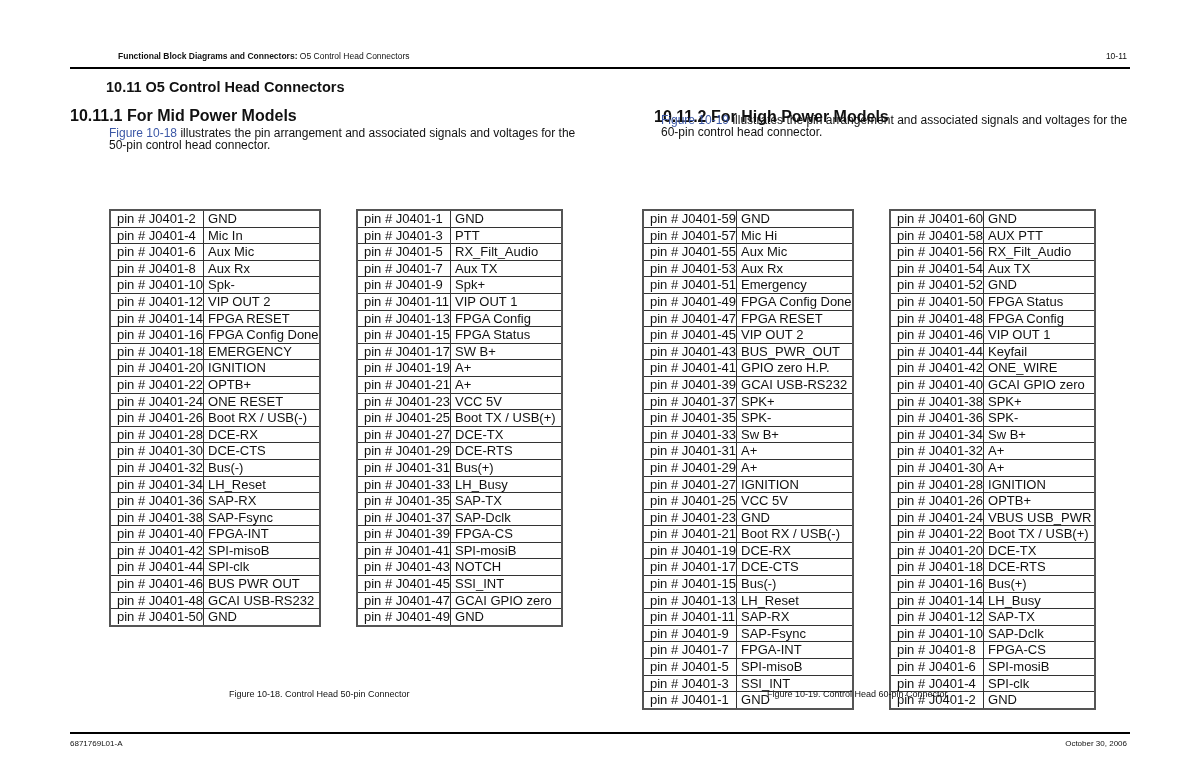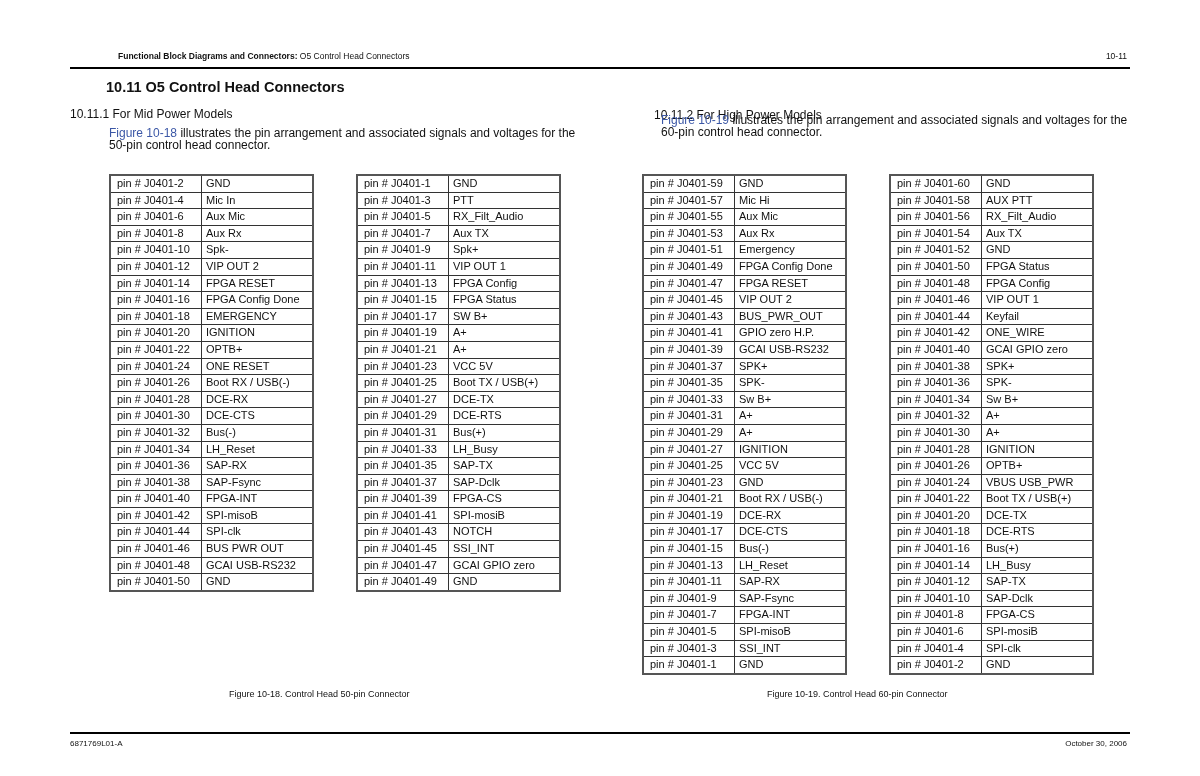--- a/index.html
+++ b/index.html
@@ -6,24 +6,24 @@
   body { width: 1200px; height: 776px; position: relative; overflow: hidden;
          font-family: "Liberation Sans", sans-serif; color: #111; }
   .hdr { position: absolute; left: 70px; top: 51px; font-size: 8.5px; }
   .hdr b { font-weight: bold; padding-left: 48px; }
   .pageno { position: absolute; right: 73px; top: 51px; font-size: 8.5px; }
   .rule-top { position: absolute; left: 70px; width: 1060px; top: 67px; height: 2px; background: #000; }
   .rule-bot { position: absolute; left: 70px; width: 1060px; top: 732px; height: 2px; background: #000; }
   .foot-l { position: absolute; left: 70px; top: 739px; font-size: 8px; }
   .foot-r { position: absolute; right: 73px; top: 739px; font-size: 8px; }
   .h1 { position: absolute; left: 70px; top: 79px; font-size: 14.5px; font-weight: bold; margin-left: 36px; }
-  .h2 { position: absolute; font-size: 12px; font-weight: normal; }
+  .h2 { position: absolute; font-size: 16px; font-weight: bold; }
   .para { position: absolute; font-size: 12px; line-height: 12px; width: 480px; }
   .para .link { color: #3b57a6; }
-  table.pins { position: absolute; border-collapse: collapse; font-size: 11px; }
+  table.pins { position: absolute; border-collapse: collapse; font-size: 13px; margin-top: 35px; }
   table.pins td { border: 1px solid #333; height: 15.6px; padding: 0 0 0 6px; line-height: 15.6px; white-space: nowrap; }
   table.pins td.pin { width: 84px; }
   table.pins td.sig { width: 106px; padding-left: 4px; }
   table.pins tr:first-child td { border-top: 2px solid #555; }
   table.pins td:first-child { border-left: 2px solid #555; }
   table.pins td:last-child { border-right: 2px solid #555; }
   table.pins tr:last-child td { border-bottom: 2px solid #555; }
   .cap { position: absolute; top: 689px; font-size: 9px; }
 </style>
 </head>

